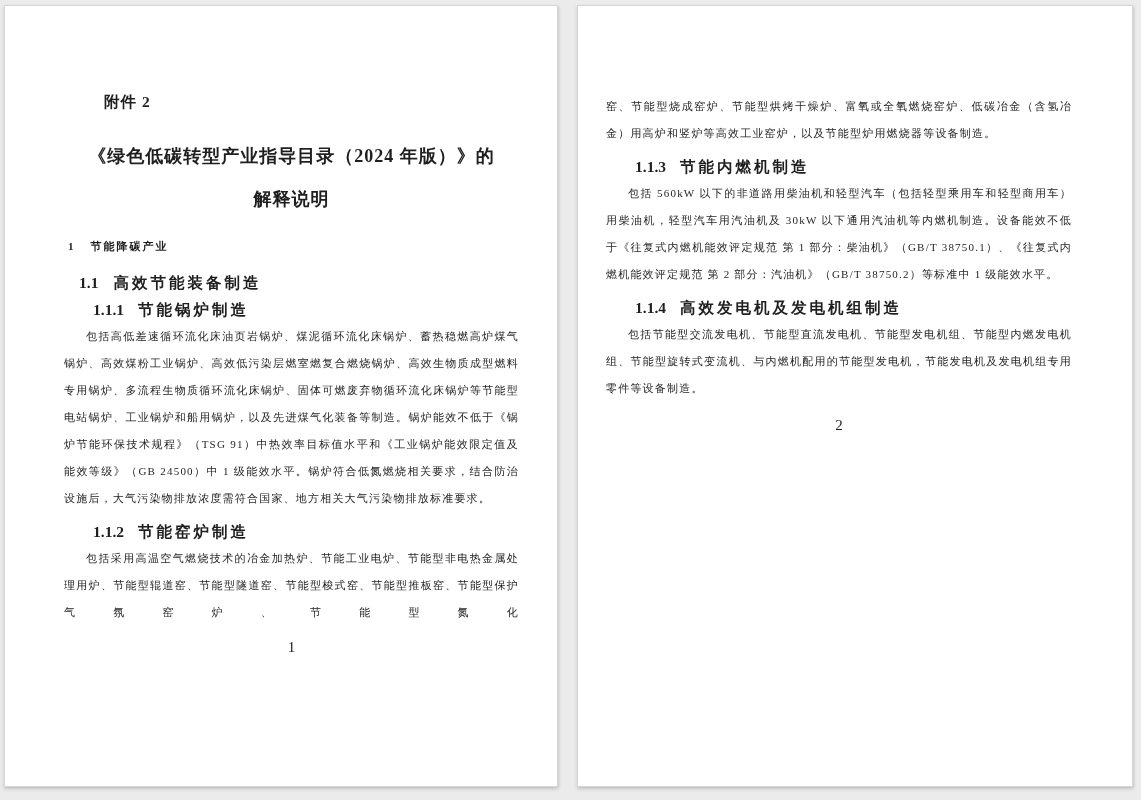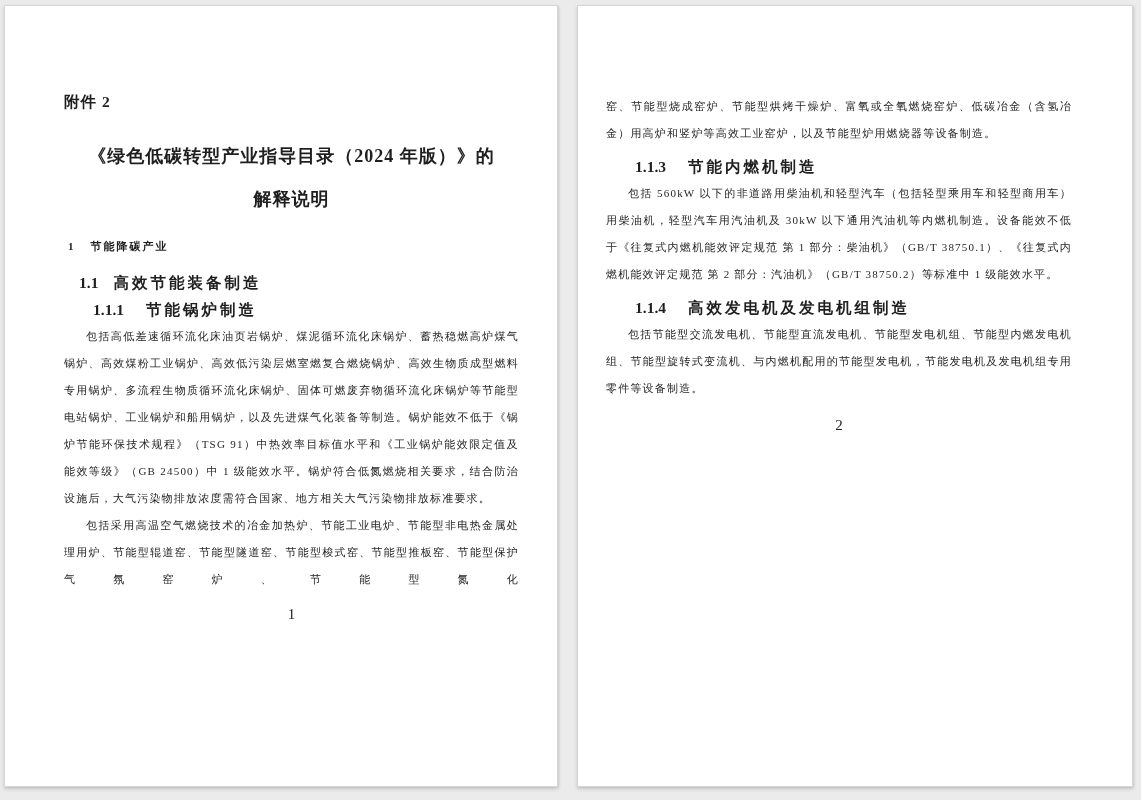--- a/index.html
+++ b/index.html
@@ -29,20 +29,21 @@
   .page-two { left: 577px; width: 556px; }
   .inner { box-sizing: border-box; width: 100%; height: 100%; }
   .inner-one { padding: 82px 38px 0 59px; }
   .inner-two { padding: 87px 60px 0 28px; }
 
   .attachment {
     font-size: 15.5px;
     line-height: 27px;
     font-weight: bold;
     letter-spacing: 1px;
+    margin-left: 40px;
   }
   .doc-title {
     margin-top: 20px;
     text-align: center;
     font-weight: bold;
     font-size: 18px;
     line-height: 43px;
     letter-spacing: 1px;
   }
   .body-text, .h1, .h2, .h3 {
@@ -66,21 +67,21 @@
   }
   .h2 .num { letter-spacing: 0; margin-right: 15px; }
   .h3 {
     margin-left: 29px;
     margin-top: 6px;
     font-weight: bold;
     font-size: 15.5px;
     letter-spacing: 3px;
   }
   .h3.first { margin-top: 0; }
-  .h3 .num { letter-spacing: 0; margin-right: 22px; }
+  .h3 .num { letter-spacing: 0; margin-right: 14px; }
 
   .body-text {
     margin: 0;
     text-align: justify;
     text-indent: 2em;
   }
   .body-text.continuation { text-indent: 0; }
   .body-text.cut { text-align-last: justify; }
 
   .pagenum {
@@ -113,20 +114,23 @@
       <div class="h2">
         <span class="num">1.1</span><span>高效节能装备制造</span>
       </div>
 
       <div class="h3 first">
         <span class="num">1.1.1</span><span>节能锅炉制造</span>
       </div>
 
       <p class="body-text">包括高低差速循环流化床油页岩锅炉、煤泥循环流化床锅炉、蓄热稳燃高炉煤气锅炉、高效煤粉工业锅炉、高效低污染层燃室燃复合燃烧锅炉、高效生物质成型燃料专用锅炉、多流程生物质循环流化床锅炉、固体可燃废弃物循环流化床锅炉等节能型电站锅炉、工业锅炉和船用锅炉，以及先进煤气化装备等制造。锅炉能效不低于《锅炉节能环保技术规程》（TSG 91）中热效率目标值水平和《工业锅炉能效限定值及能效等级》（GB 24500）中 1 级能效水平。锅炉符合低氮燃烧相关要求，结合防治设施后，大气污染物排放浓度需符合国家、地方相关大气污染物排放标准要求。</p>
 
+      <div class="h3">
+        <span class="num">1.1.2</span><span>节能窑炉制造</span>
+      </div>
 
       <p class="body-text cut">包括采用高温空气燃烧技术的冶金加热炉、节能工业电炉、节能型非电热金属处理用炉、节能型辊道窑、节能型隧道窑、节能型梭式窑、节能型推板窑、节能型保护气氛窑炉、节能型氮化</p>
 
       <div class="pagenum pagenum-one">1</div>
     </div>
   </div>
 
   <div class="page page-two">
     <div class="inner inner-two">
 

